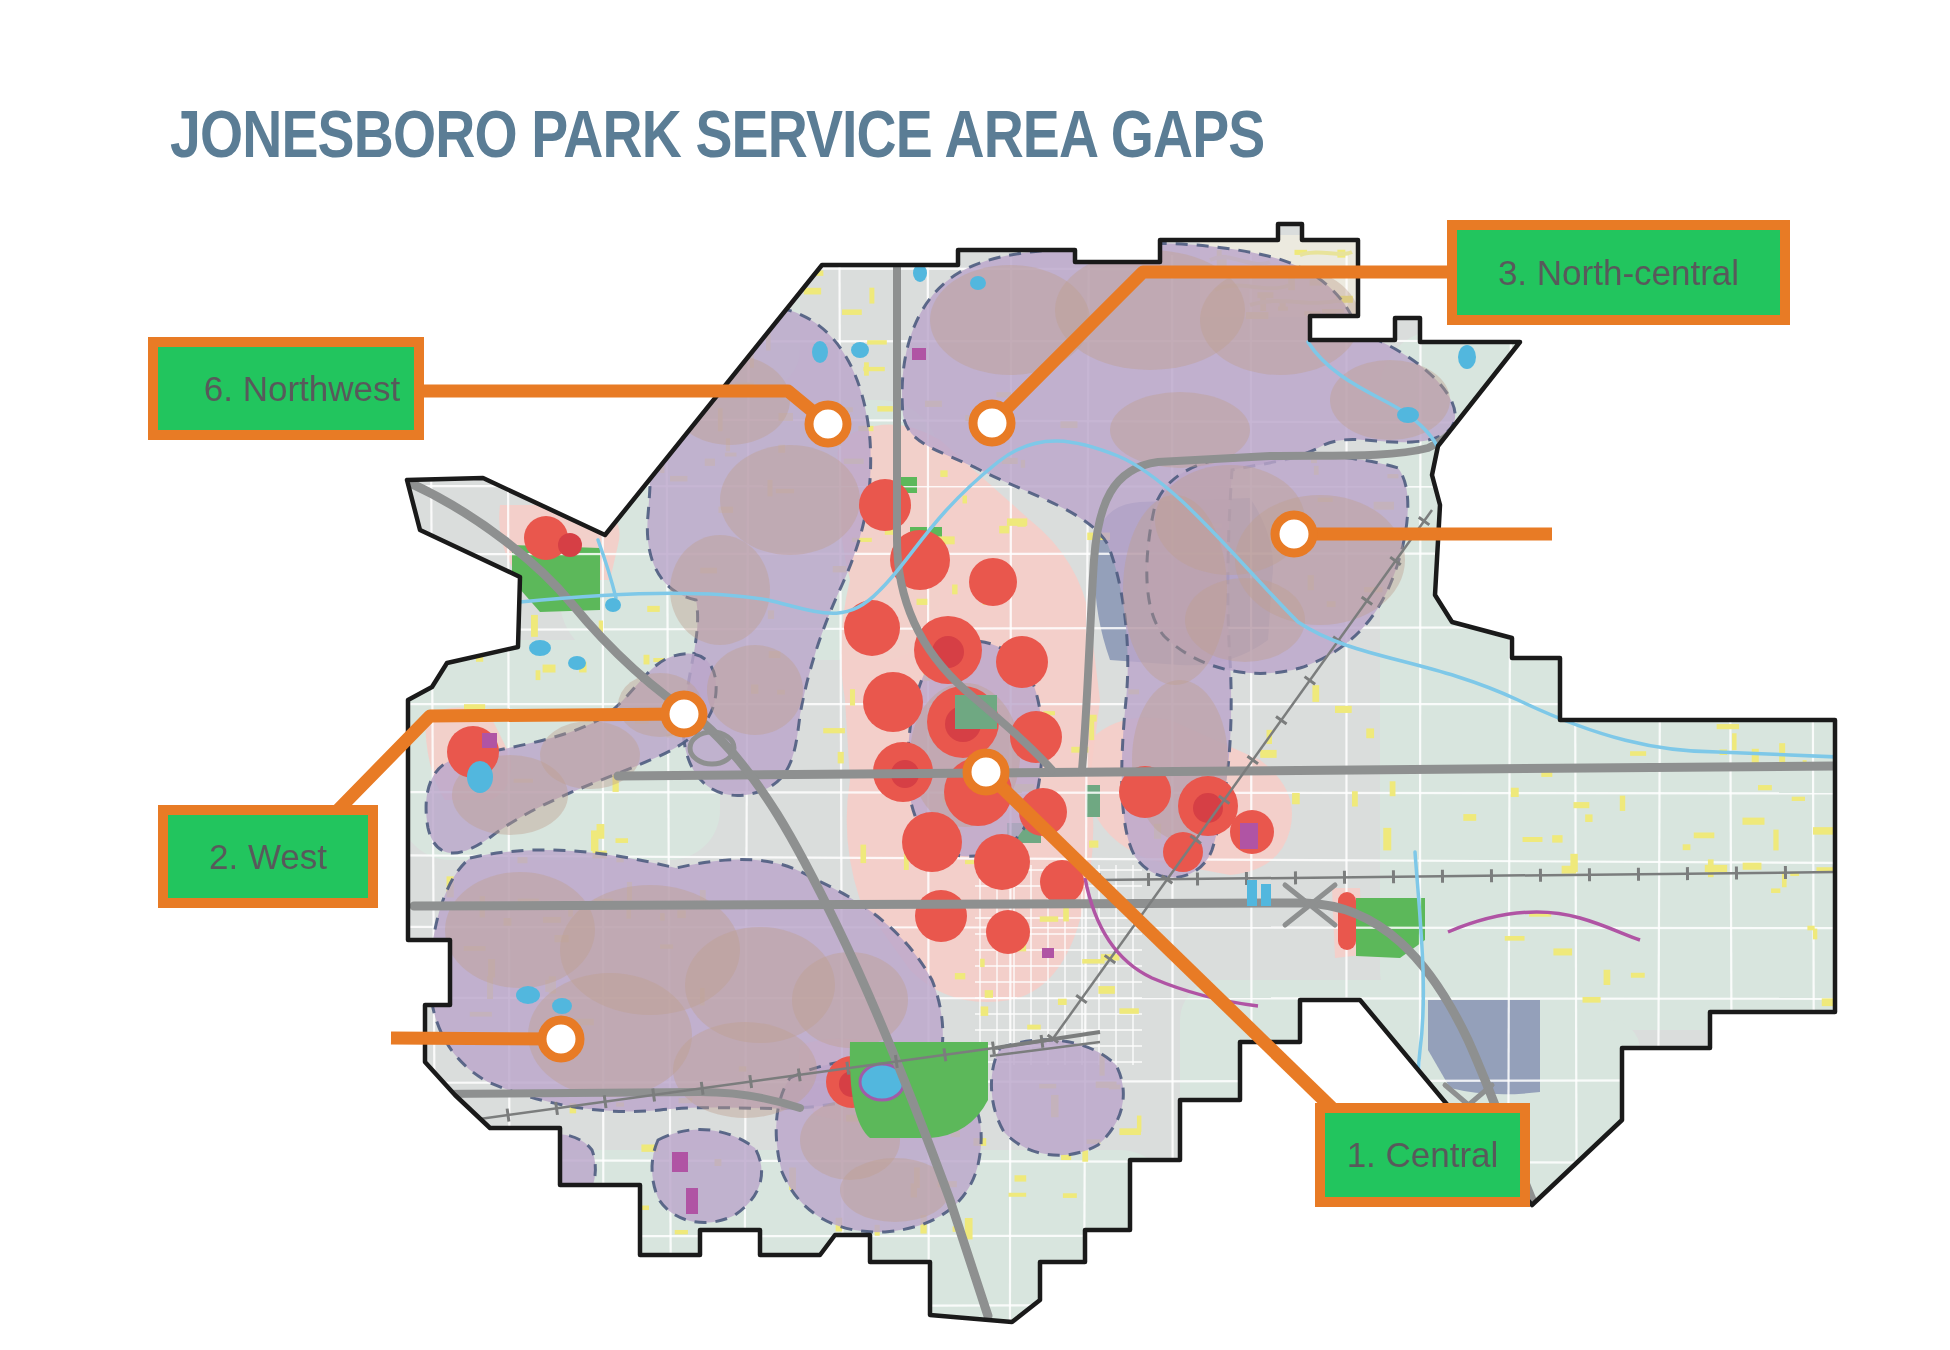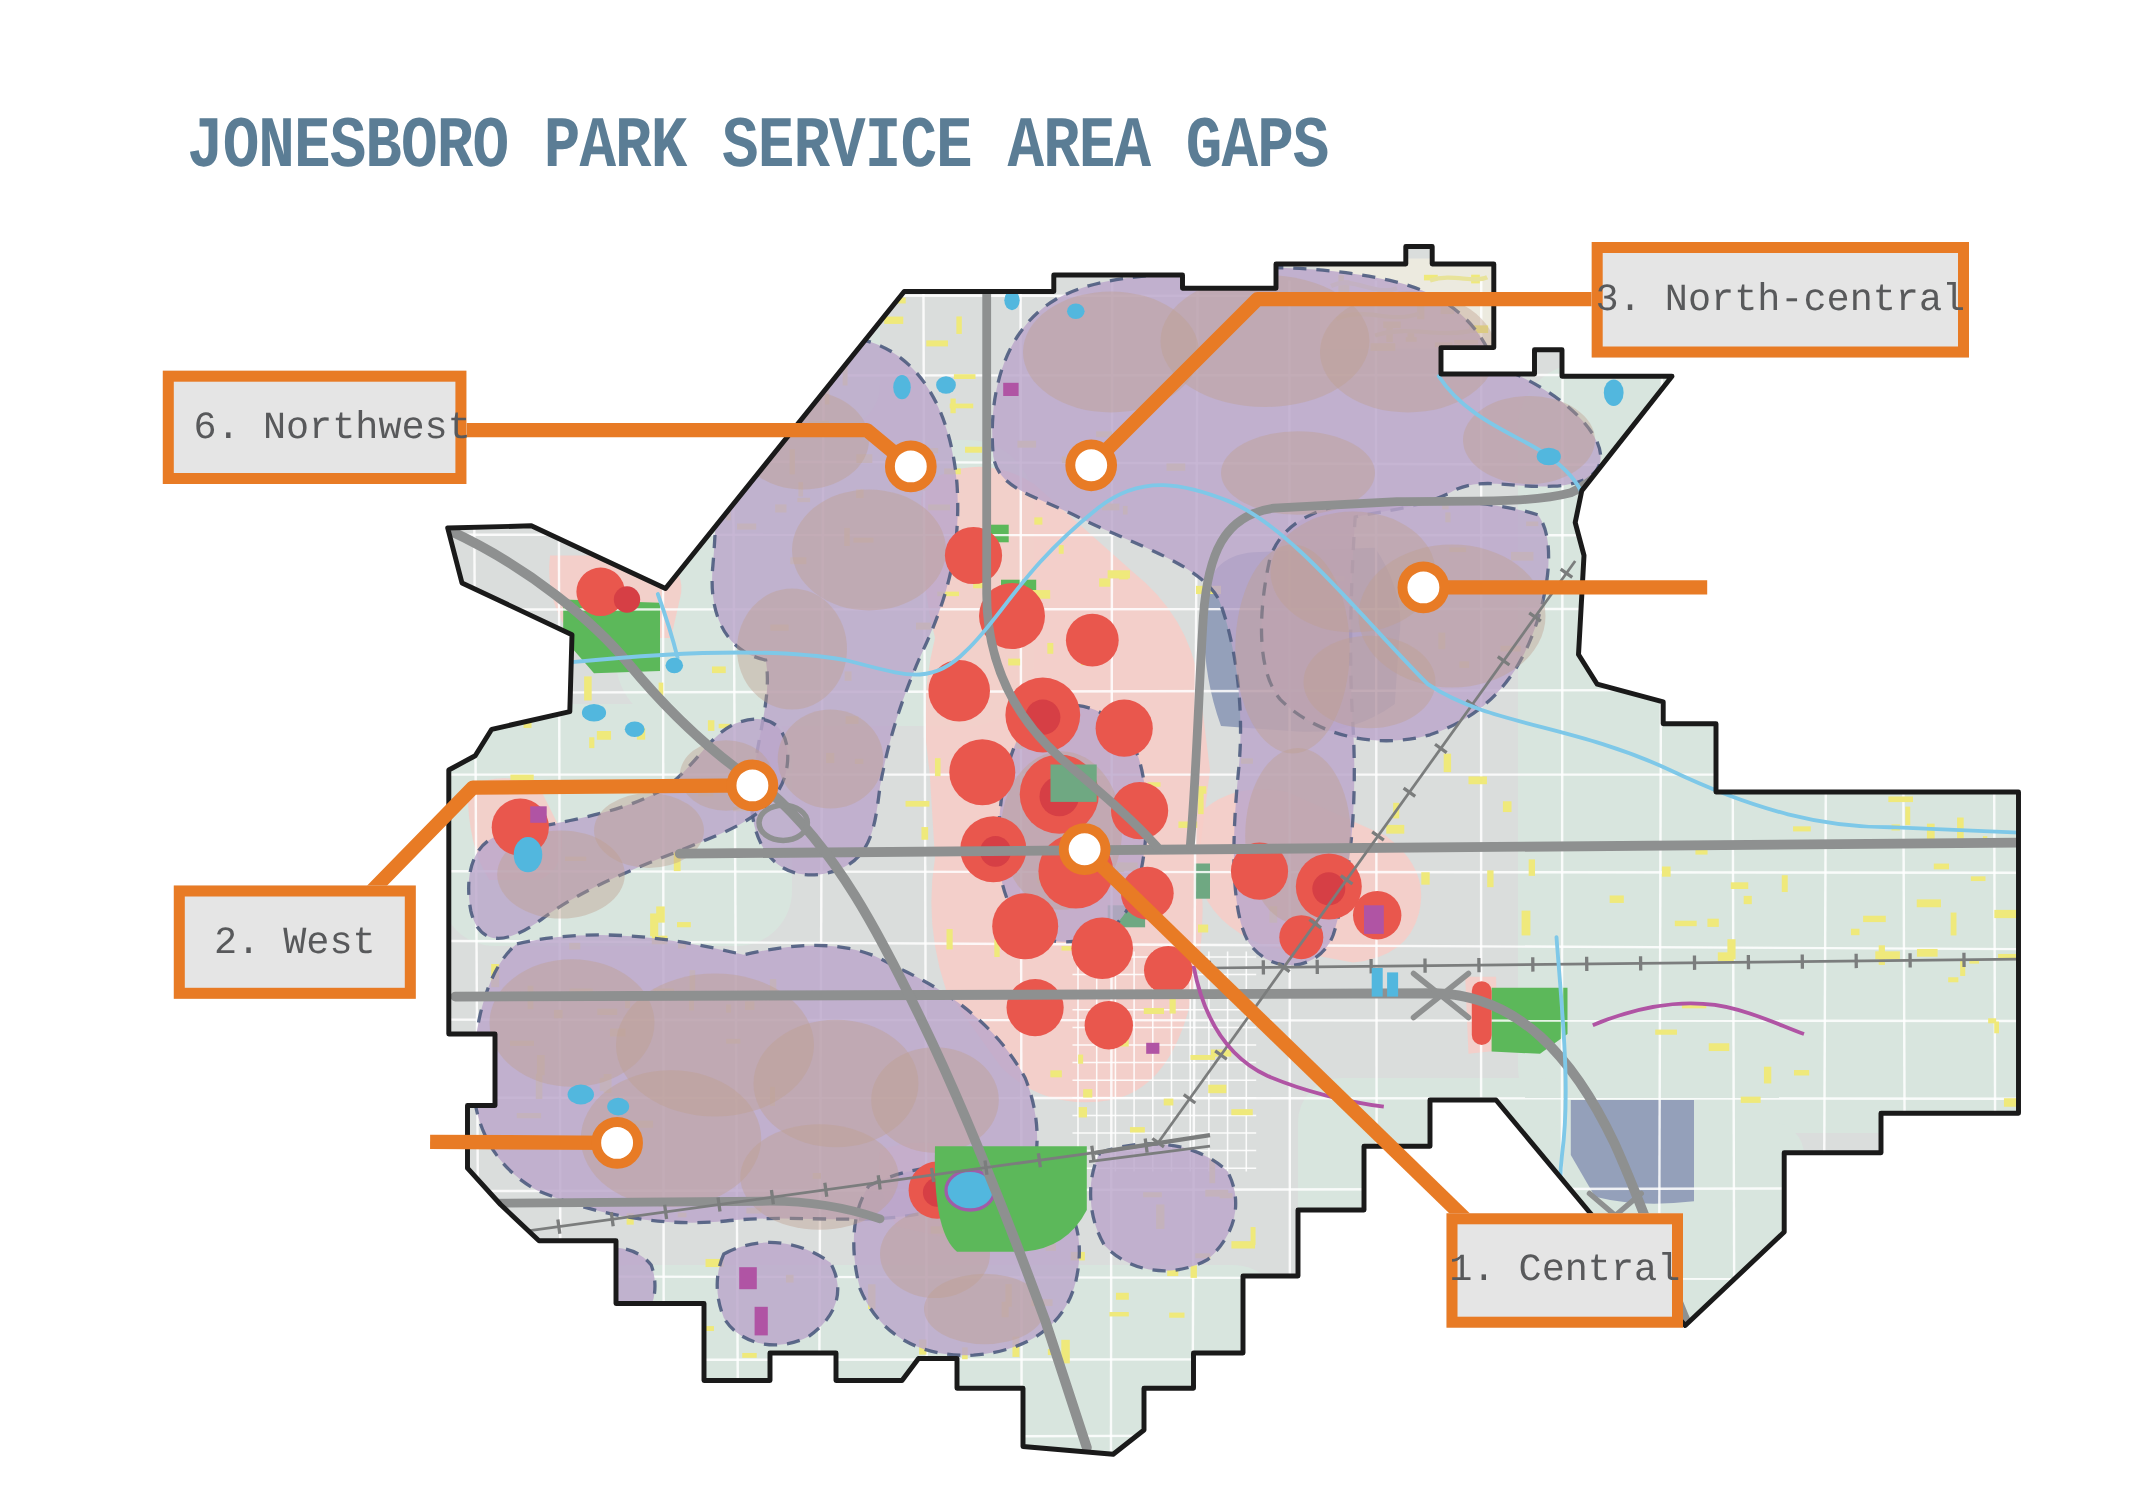--- a/index.html
+++ b/index.html
@@ -4,26 +4,26 @@
 <style>
   :root{
     --orange:#E87B25; --title:#5B7D95; --label:#58595B;
     --base:#DADDDC; --tint:#D8E5DE; --purple:#BBA6CB; --gapborder:#4E5C80;
     --red:#E9574D; --red2:#D63F45; --halo:#F7CDC7; --green:#5CB85A; --green2:#6FA882;
     --water:#7EC8E8; --pond:#52B7DE; --roadgray:#8E9090; --rail:#7B7D7D;
     --yellow:#EFE97B; --slate:#94A0BA; --boundary:#1A1A1A; --magenta:#B054A4; --tan:#BFA08F;
   }
   html,body{margin:0;padding:0;background:#fff;}
   #stage{position:relative;width:1950px;height:1350px;background:#fff;overflow:hidden;
-         font-family:Liberation Mono, monospace;}
+         font-family:Liberation Sans, sans-serif;}
   #mapsvg{position:absolute;left:0;top:0;}
   .page-title{position:absolute;left:170px;top:96px;margin:0;font-size:66px;font-weight:bold;
               color:var(--title);letter-spacing:-1px;transform:scaleX(.84);transform-origin:left top;
               white-space:nowrap;}
-  .callout{position:absolute;background:#e5e5e5;border:10px solid var(--orange);
+  .callout{position:absolute;background:#22c55e;border:10px solid var(--orange);
            display:flex;align-items:center;justify-content:center;
            font-size:35px;font-weight:500;color:var(--label);white-space:nowrap;box-sizing:border-box;}
   #box-northeast    {left:1550px;top:490px;width:262px;height:102px;}
   #box-west         {left:158px; top:805px;width:220px;height:103px;}
   #box-northcentral {left:1447px;top:220px;width:343px;height:105px;}
   #box-southwest    {left:105px; top:983px;width:288px;height:105px;}
   #box-central      {left:1315px;top:1103px;width:215px;height:104px;}
   #box-northwest    {left:148px; top:337px;width:276px;height:103px;padding-left:32px;}
   .blob{fill:var(--purple);fill-opacity:.82;stroke:var(--gapborder);stroke-width:3;
         stroke-dasharray:12 9;stroke-opacity:.9;}

